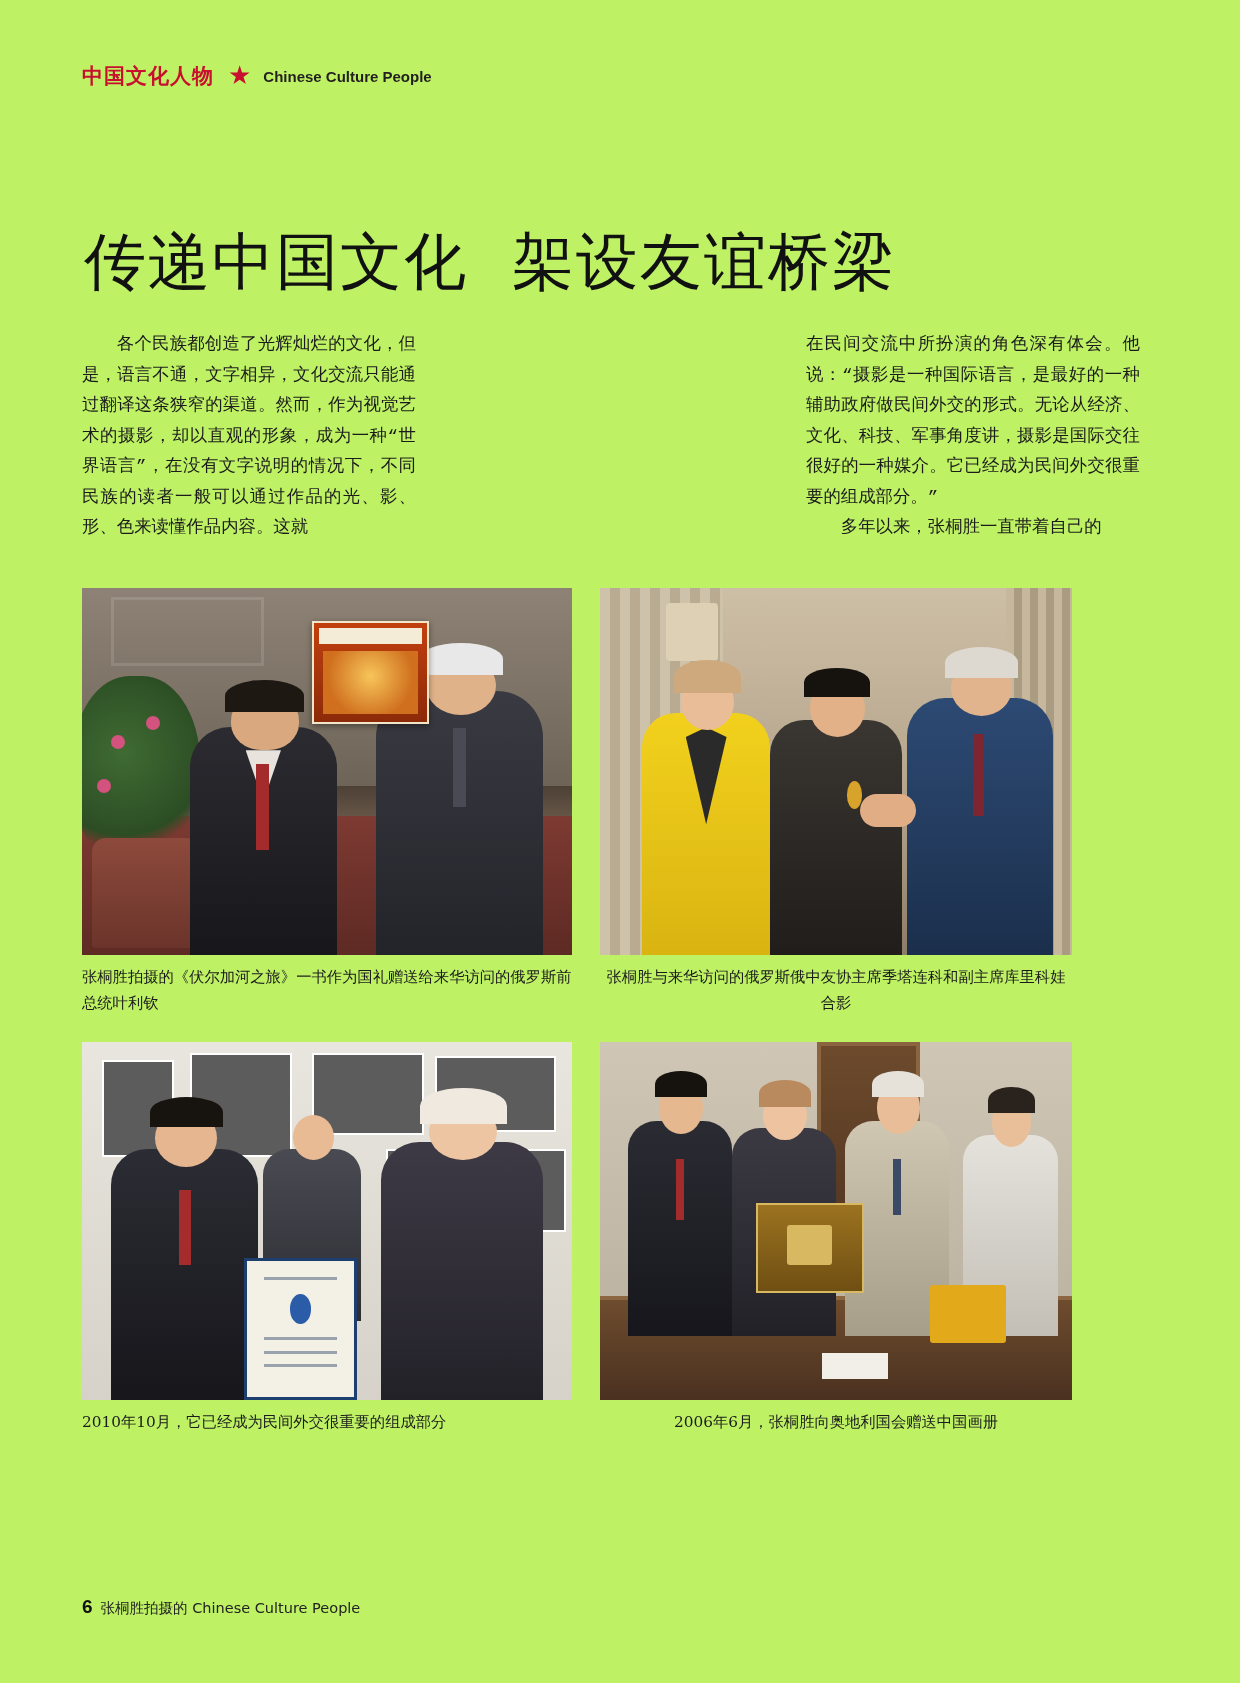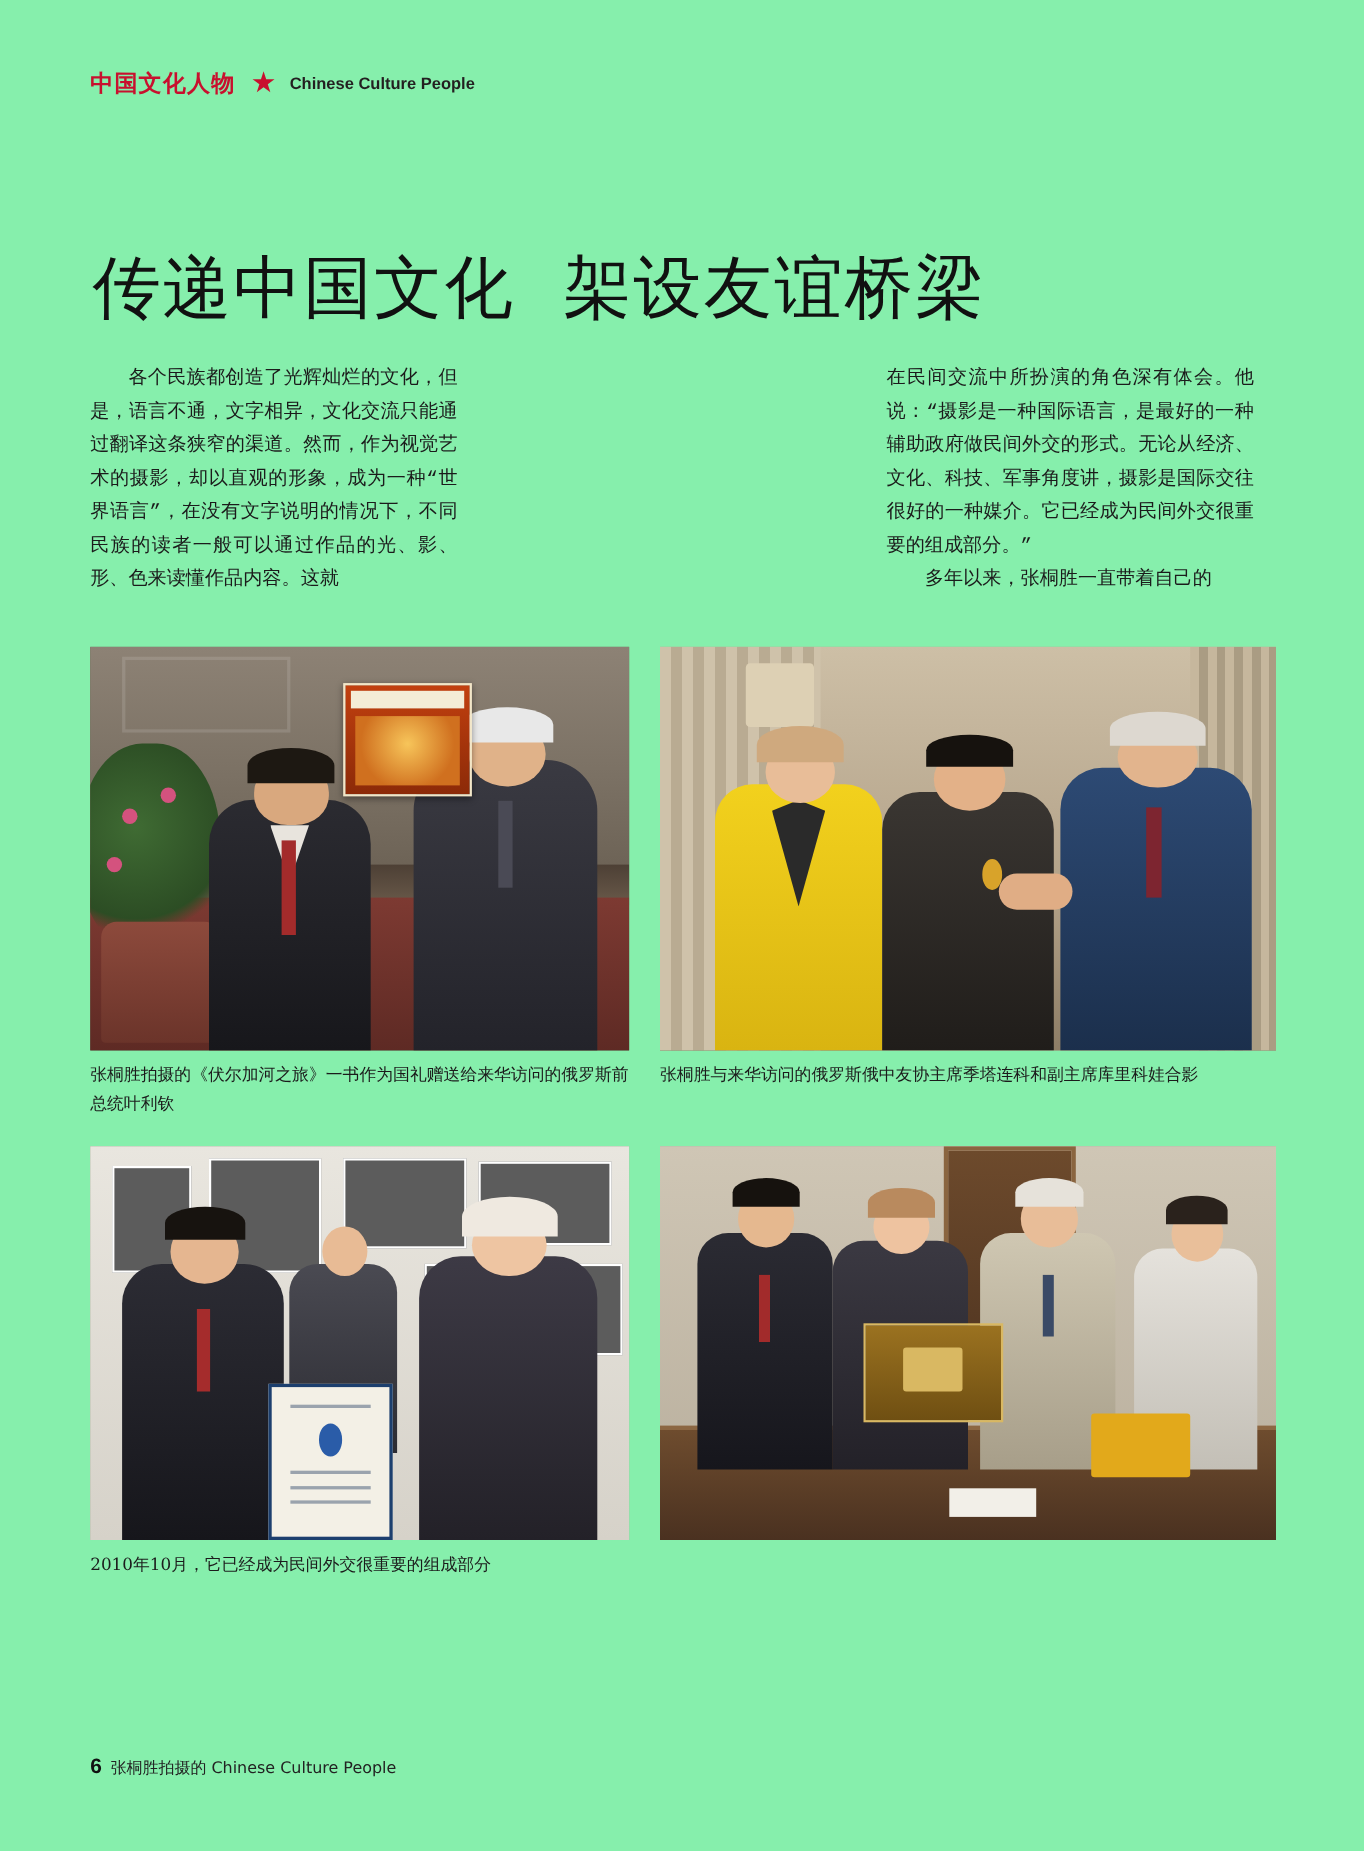--- a/index.html
+++ b/index.html
@@ -14,21 +14,21 @@
     font-family: "Liberation Serif", serif;
     color: #1a1a1a;
     overflow: hidden;
   }
 
   .page {
     position: absolute;
     left: 0; top: 0;
     width: 1240px;
     height: 1683px;
-    background: #86efac;
+    background: #bef264;
   }
 
   
   .masthead {
     position: absolute;
     left: 82px;
     top: 62px;
     display: flex;
     align-items: center;
     gap: 10px;
@@ -97,21 +97,21 @@
     position: absolute;
     left: 82px;
     top: 588px;
     width: 1078px;
   }
   .photo-row {
     display: flex;
     gap: 28px;
   }
   .photo-block { width: 490px; }
-  .photo-block.wide { width: 560px; }
+  .photo-block.wide { width: 472px; text-align: center; }
   .photo-frame {
     width: 100%;
     overflow: hidden;
     position: relative;
     background: #cfcfcf;
   }
   .cap {
     font-family: "DejaVu Serif", serif;
     font-size: 15.3px;
     line-height: 26px;
@@ -580,20 +580,21 @@
           <div class="ph w4">
             <div class="ph face"></div>
             <div class="ph hair"></div>
           </div>
           <div class="ph album">
             <div class="ph mark"></div>
           </div>
           <div class="ph yellowbag"></div>
           <div class="ph paper"></div>
         </div>
+        <div class="cap">2006年6月，张桐胜向奥地利国会赠送中国画册</div>
       </div>
 
     </div>
   </div>
 
   <div class="footer">
     <span class="folio">6</span>
     <span class="footer-text">张桐胜拍摄的 Chinese Culture People</span>
   </div>
 

